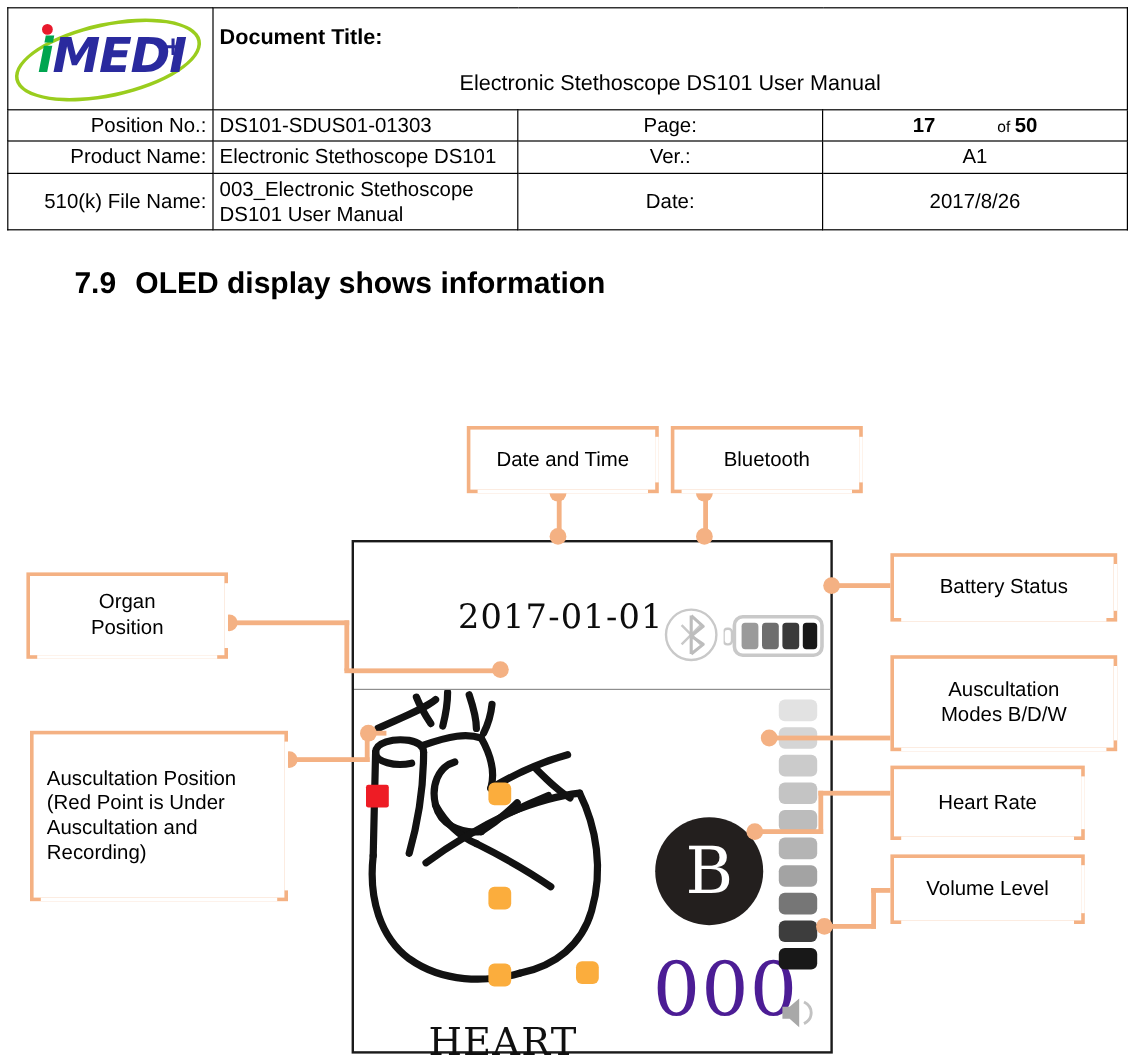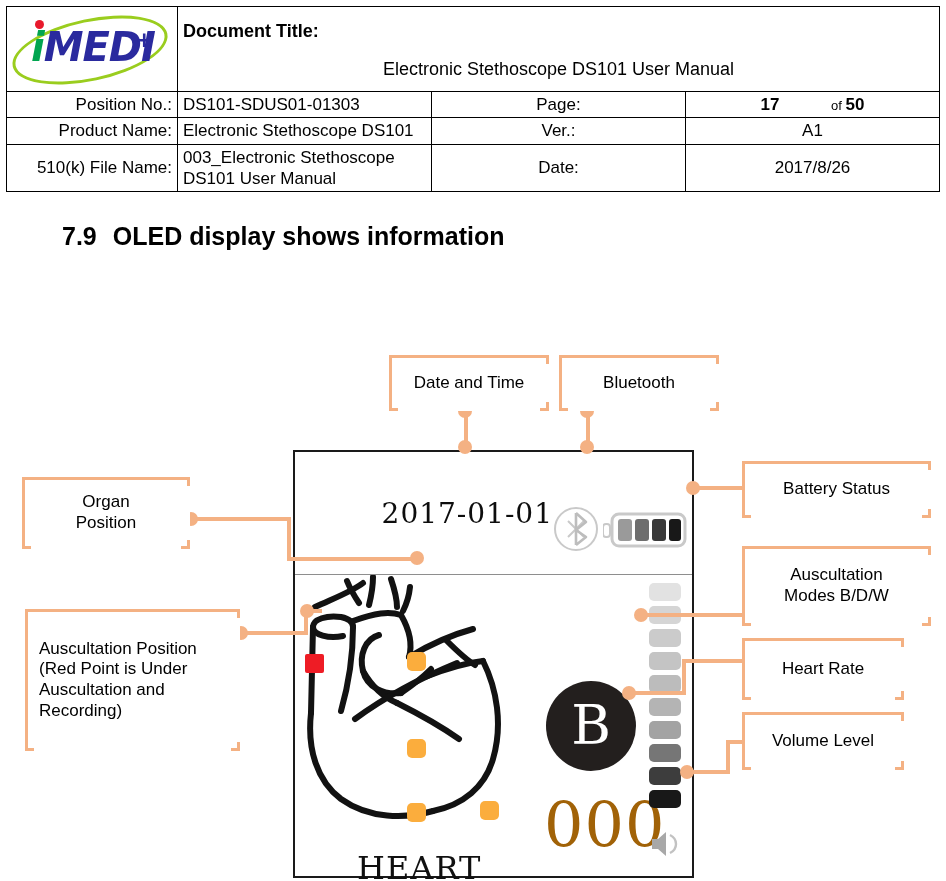--- a/index.html
+++ b/index.html
@@ -220,21 +220,21 @@
     line-height: 90px;
     text-align: center;
   }
   .hr-number {
     position: absolute;
     left: 249px;
     top: 219px;
     font-family: "DejaVu Serif", serif;
     font-size: 62px;
     line-height: 1;
-    color: #a16207;
+    color: #4c1d95;
     letter-spacing: 1px;
   }
   .vol-bars {
     position: absolute;
     left: 354px;
     top: 8px;
     width: 32px;
   }
   .vol-bar {
     width: 32px;

